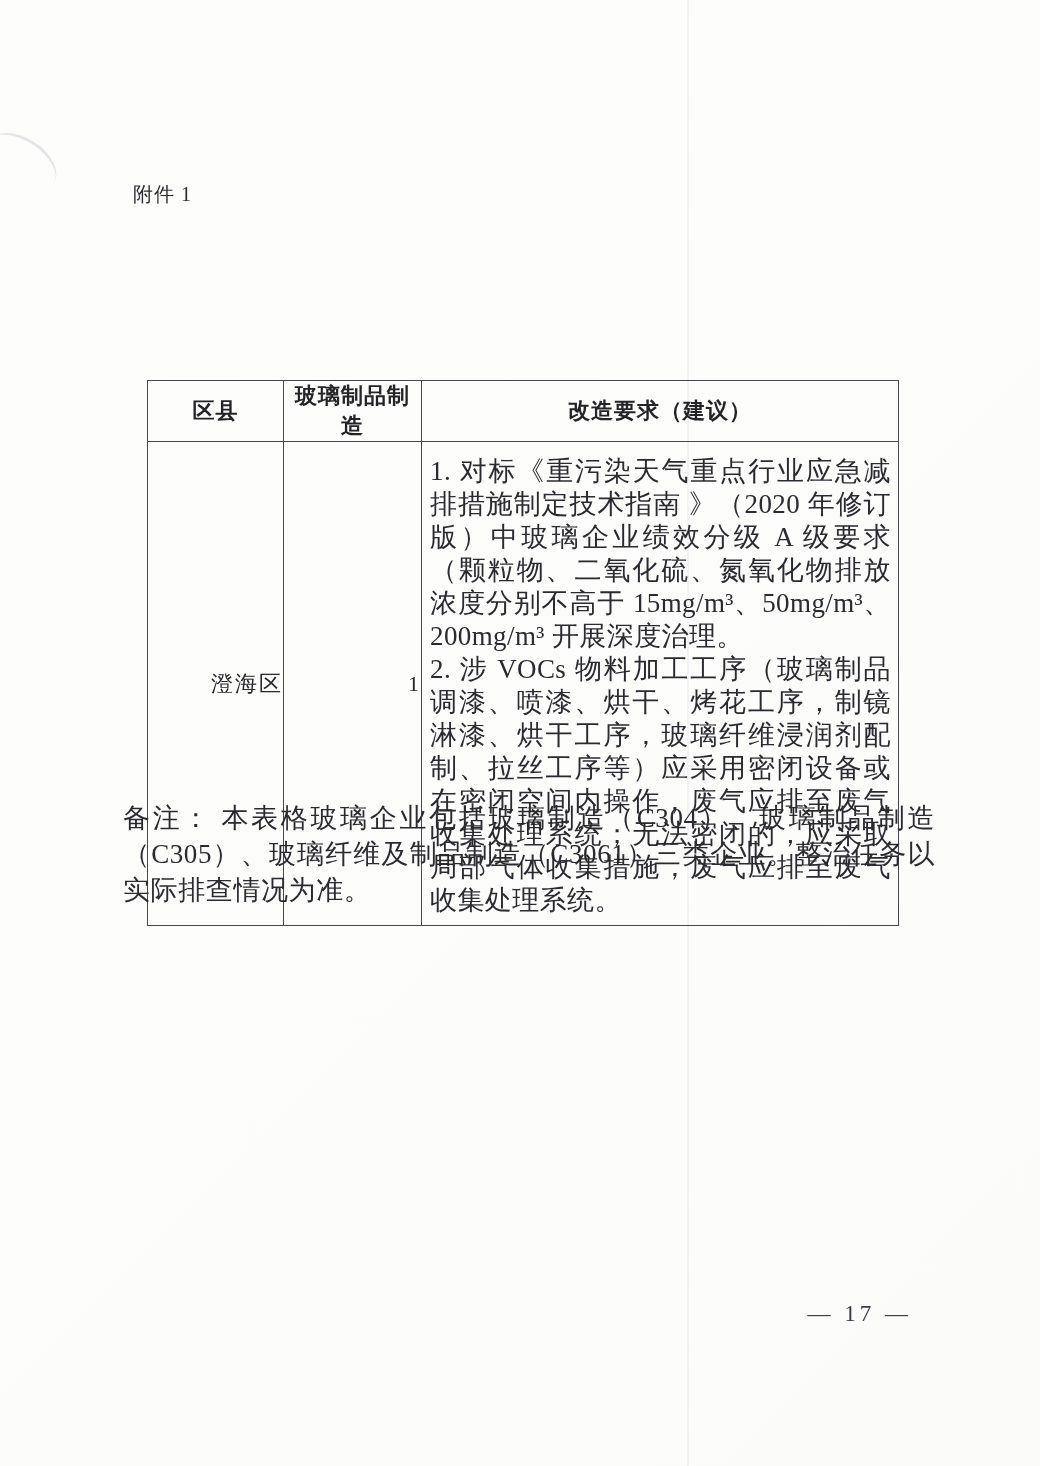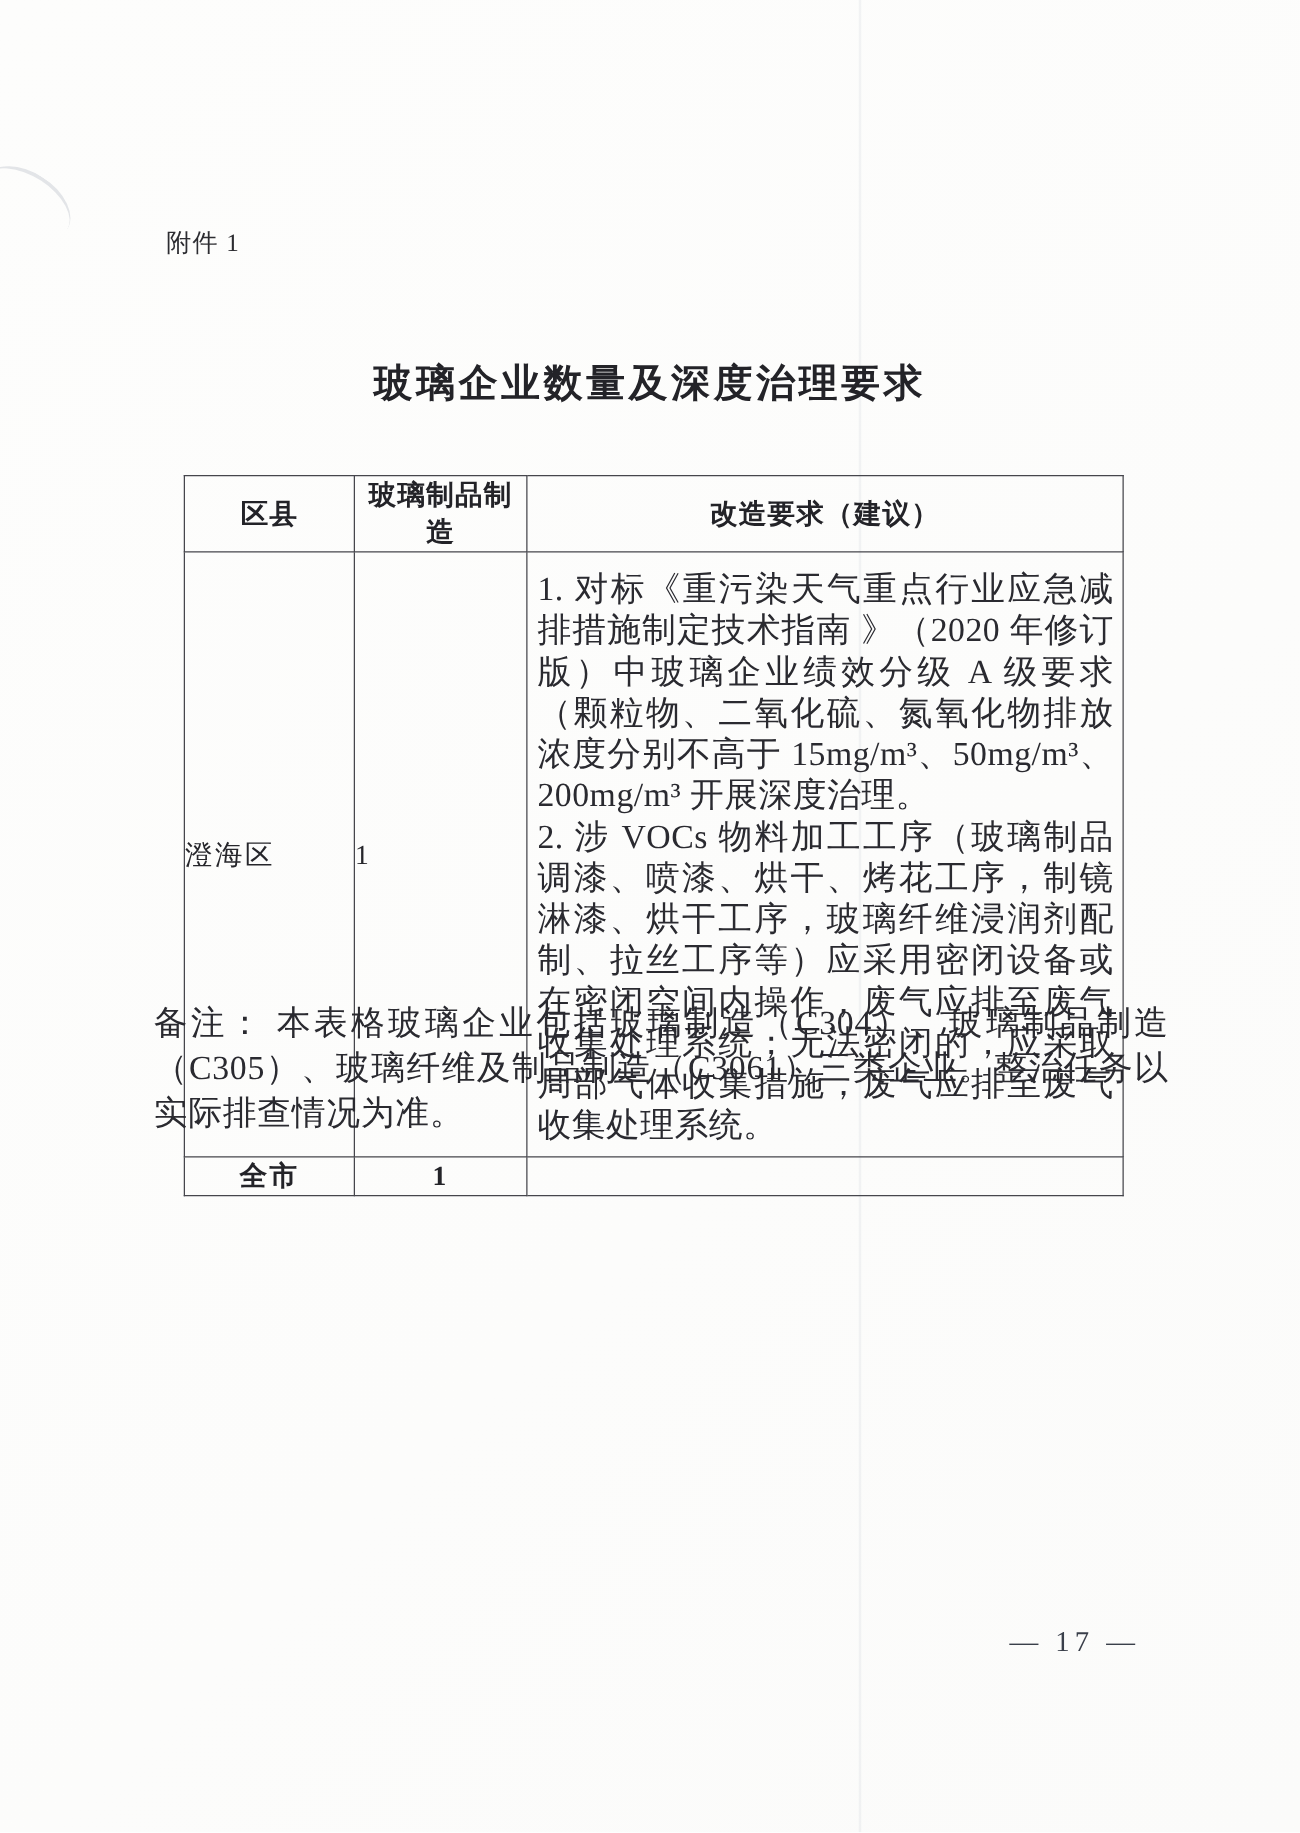--- a/index.html
+++ b/index.html
@@ -77,21 +77,21 @@
     font-size: 22px;
     font-weight: bold;
     text-align: center;
     vertical-align: middle;
     letter-spacing: 1px;
     color: #232328;
   }
   tr.body-row { height: 324px; }
   tr.body-row td.center-cell {
     font-size: 22px;
-    text-align: left;
+    text-align: right;
     vertical-align: middle;
     letter-spacing: 2px;
   }
   td.req-cell {
     vertical-align: top;
     padding: 13px 7px 8px 8px !important;
   }
   td.req-cell p {
     margin: 0;
     font-size: 27px;
@@ -135,21 +135,20 @@
 </head>
 <body>
 
 <div class="page">
 
   <div class="scan-vline"></div>
   <div class="corner-smudge"></div>
 
   <div class="attachment-label">附件 1</div>
 
-  <h1 class="doc-title">玻璃企业数量及深度治理要求</h1>
 
   <table class="main-table">
     <colgroup>
       <col class="c-district">
       <col class="c-count">
       <col class="c-req">
     </colgroup>
     <thead>
       <tr class="header-row">
         <th>区县</th>
@@ -159,25 +158,20 @@
     </thead>
     <tbody>
       <tr class="body-row">
         <td class="center-cell">澄海区</td>
         <td class="center-cell">1</td>
         <td class="req-cell">
           <p>1. 对标《重污染天气重点行业应急减排措施制定技术指南 》（2020 年修订版）中玻璃企业绩效分级 A 级要求（颗粒物、二氧化硫、氮氧化物排放浓度分别不高于 15mg/m³、50mg/m³、200mg/m³ 开展深度治理。</p>
           <p>2. 涉 VOCs 物料加工工序（玻璃制品调漆、喷漆、烘干、烤花工序，制镜淋漆、烘干工序，玻璃纤维浸润剂配制、拉丝工序等）应采用密闭设备或在密闭空间内操作，废气应排至废气收集处理系统；无法密闭的，应采取局部气体收集措施，废气应排至废气收集处理系统。</p>
         </td>
       </tr>
-      <tr class="total-row">
-        <td>全市</td>
-        <td>1</td>
-        <td></td>
-      </tr>
     </tbody>
   </table>
 
   <p class="note">备注： 本表格玻璃企业包括玻璃制造（C304）、玻璃制品制造（C305）、玻璃纤维及制品制造（C3061）三类企业。整治任务以实际排查情况为准。</p>
 
   <div class="page-number">— 17 —</div>
 
 </div>
 
 </body></html>

